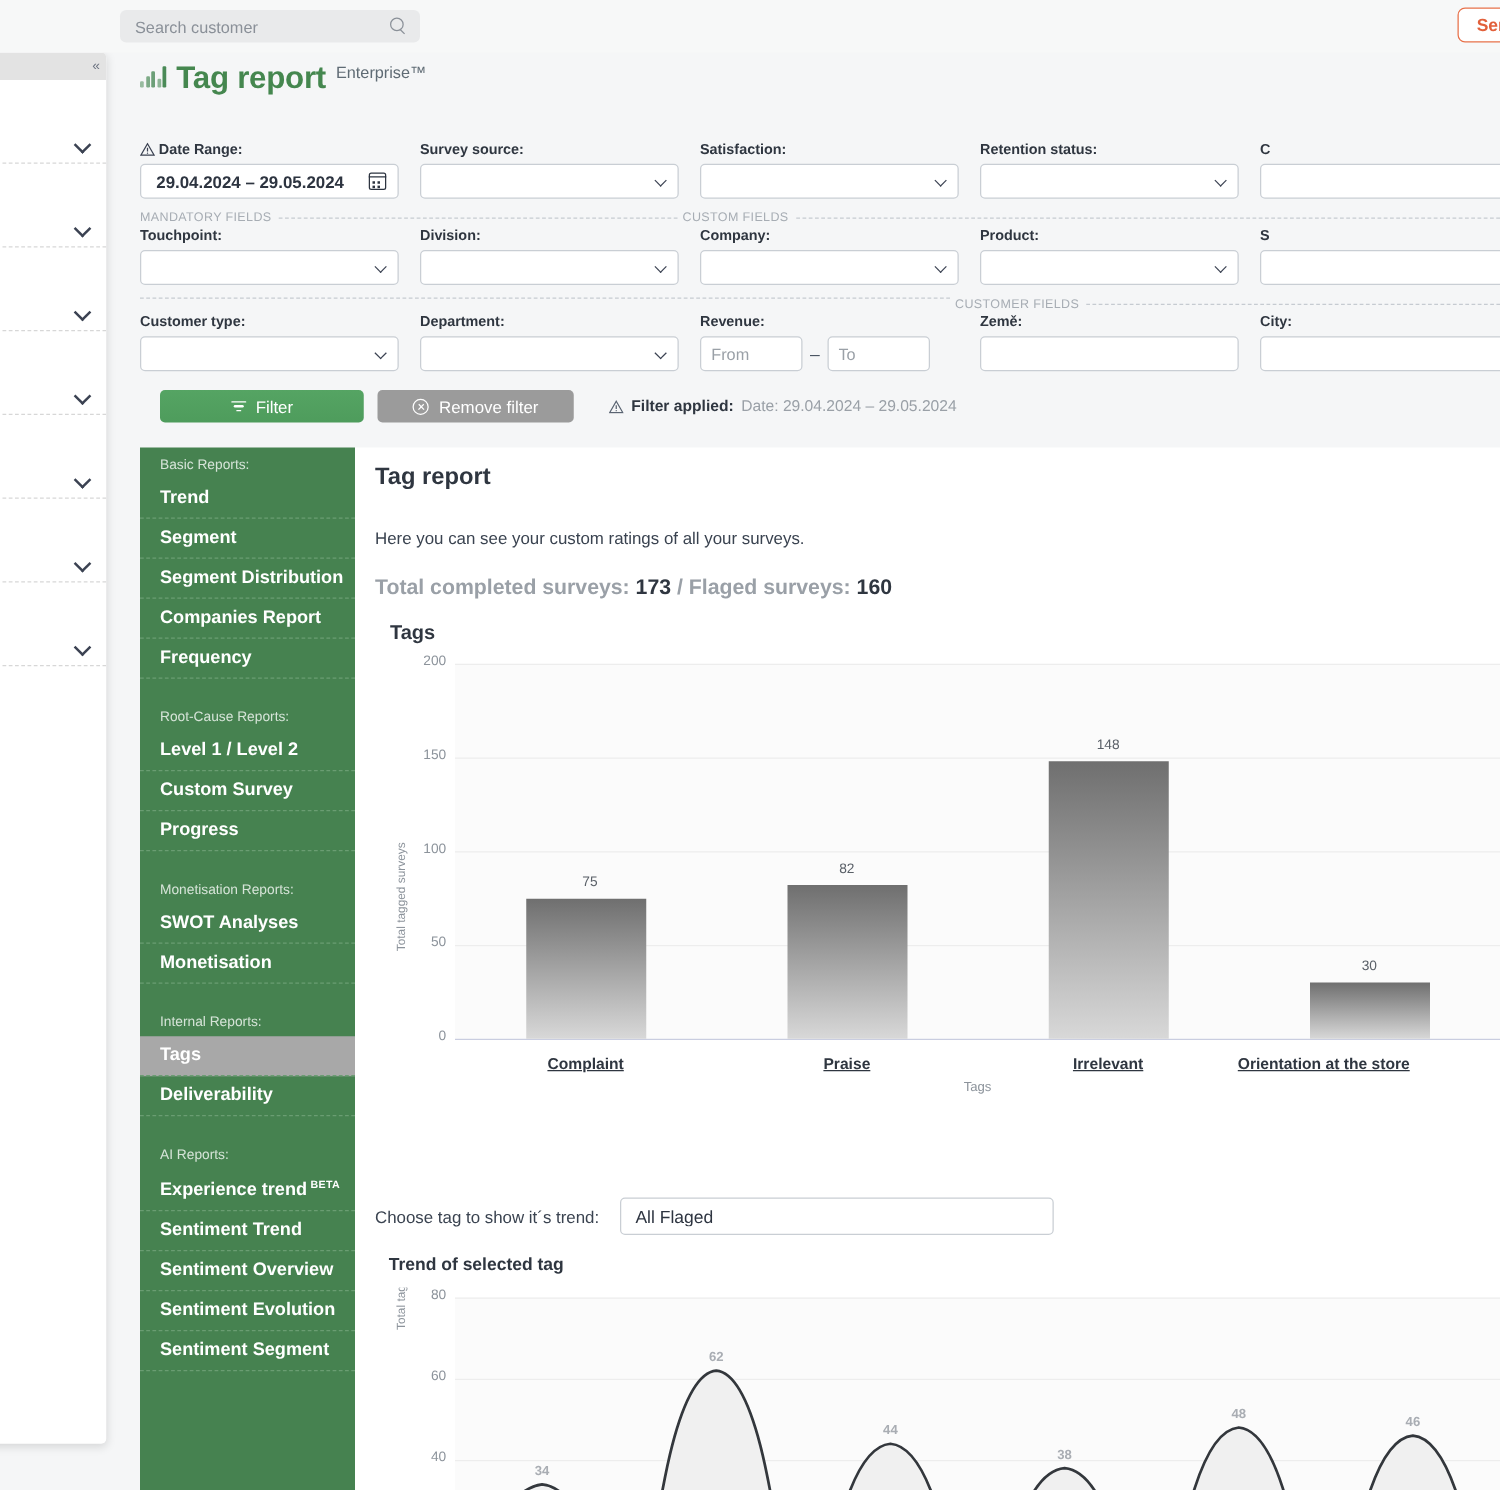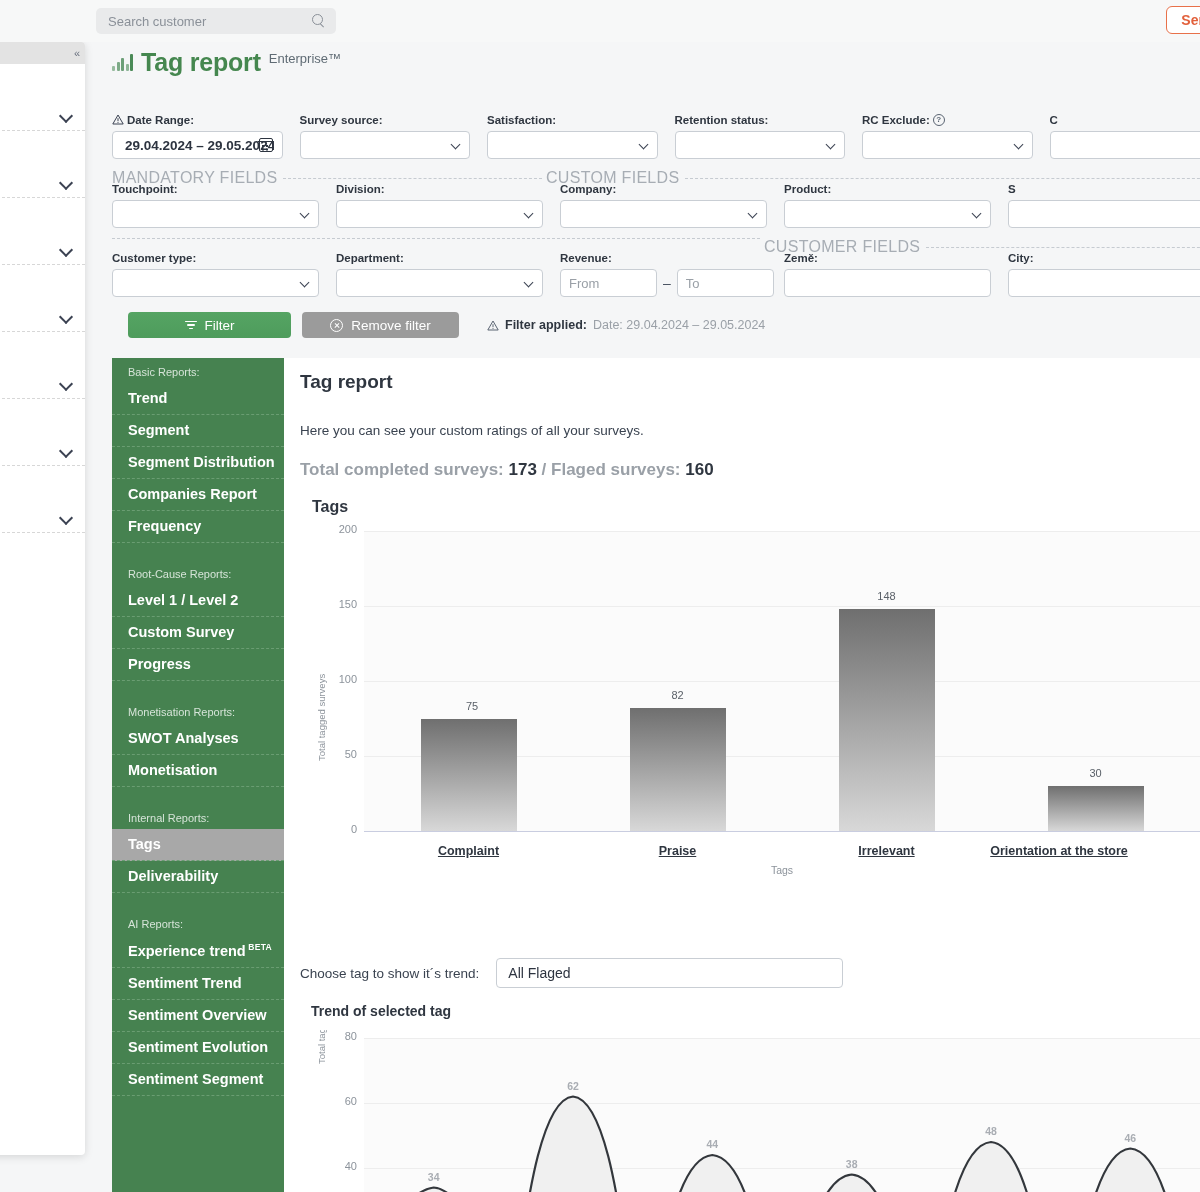--- a/index.html
+++ b/index.html
@@ -136,25 +136,25 @@
     border-bottom:10px solid transparent;
     box-sizing:border-box;
   }
   .warn-ico svg { position:absolute; left:0; top:0; }
   .q-ico { width:12px;height:12px;border:1.2px solid #5a6472;border-radius:50%;
     display:inline-flex;align-items:center;justify-content:center;
     font-size:8px;font-weight:bold;color:#5a6472;line-height:1;}
 
   .divider-row { position:relative; height:22px; }
   .div-seg { position:absolute; top:10px; display:flex; align-items:center; gap:6px; }
-  .div-seg .dl { font-size:16px; color:#a7adb4; letter-spacing:.3px; white-space:nowrap;}
+  .div-seg .dl { font-size:10px; color:#a7adb4; letter-spacing:.3px; white-space:nowrap;}
   .div-seg .dline { border-top:1px dashed #c6cbd1; height:0; }
 
   .revwrap { display:flex; align-items:center; gap:6px; }
-  .revwrap .fctl { width:97px; }
+  .revwrap .fctl { width:82px; }
   .revwrap .dash { color:#4b5563; font-size:14px; }
   .fctl::placeholder { color:#9aa0a7; }
 
   #filter-actions {
     position:absolute; left:128px; top:312px;
     display:flex; align-items:center; gap:11px;
   }
   .btn {
     height:26px; border-radius:4px; border:0; color:#fff;
     font-family:"Liberation Sans", sans-serif; font-size:13.5px;
@@ -327,30 +327,20 @@
     </div>
 
     <div class="fcell">
       <div class="flabel">Retention status:</div>
       <div class="selwrap">
         <select class="fctl"><option></option></select>
         <span class="caret"></span>
       </div>
     </div>
 
-    <div class="fcell">
-      <div class="flabel">
-        <span>RC Exclude:</span>
-        <span class="q-ico">?</span>
-      </div>
-      <div class="selwrap">
-        <select class="fctl"><option></option></select>
-        <span class="caret"></span>
-      </div>
-    </div>
 
     <div class="fcell">
       <div class="flabel">C</div>
       <div class="selwrap">
         <select class="fctl"><option></option></select>
         
       </div>
     </div>
   </div>
 

